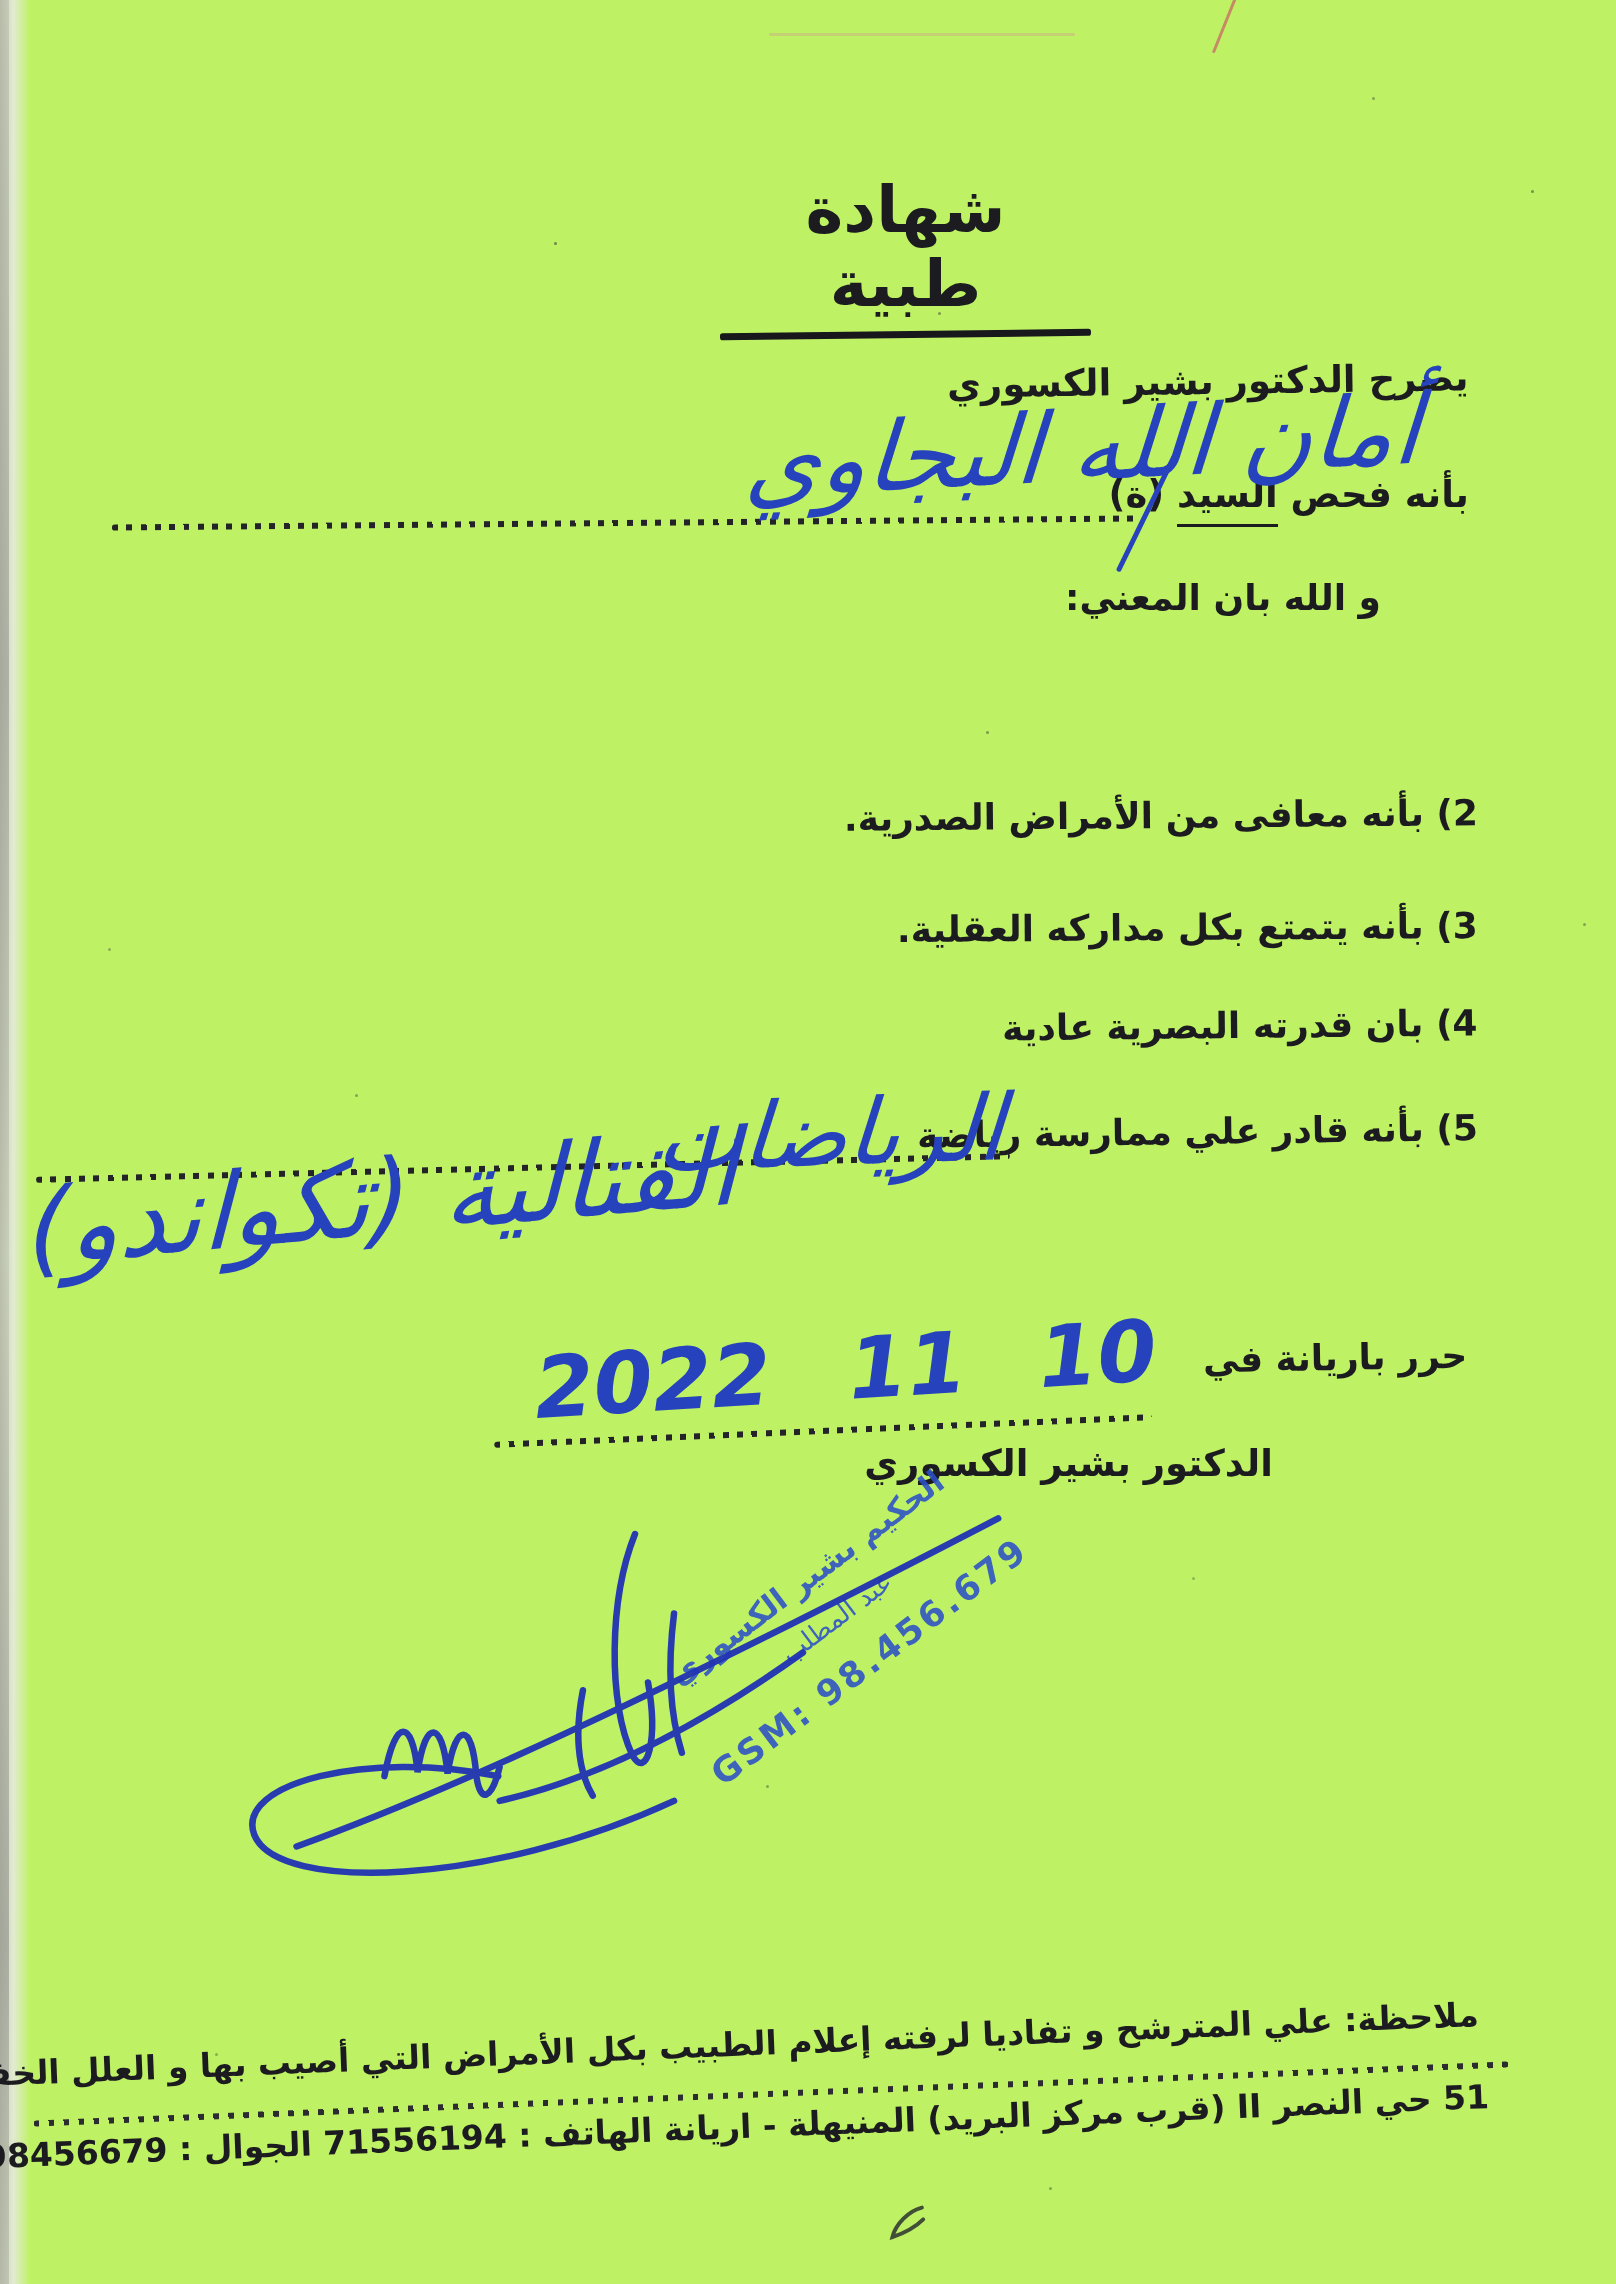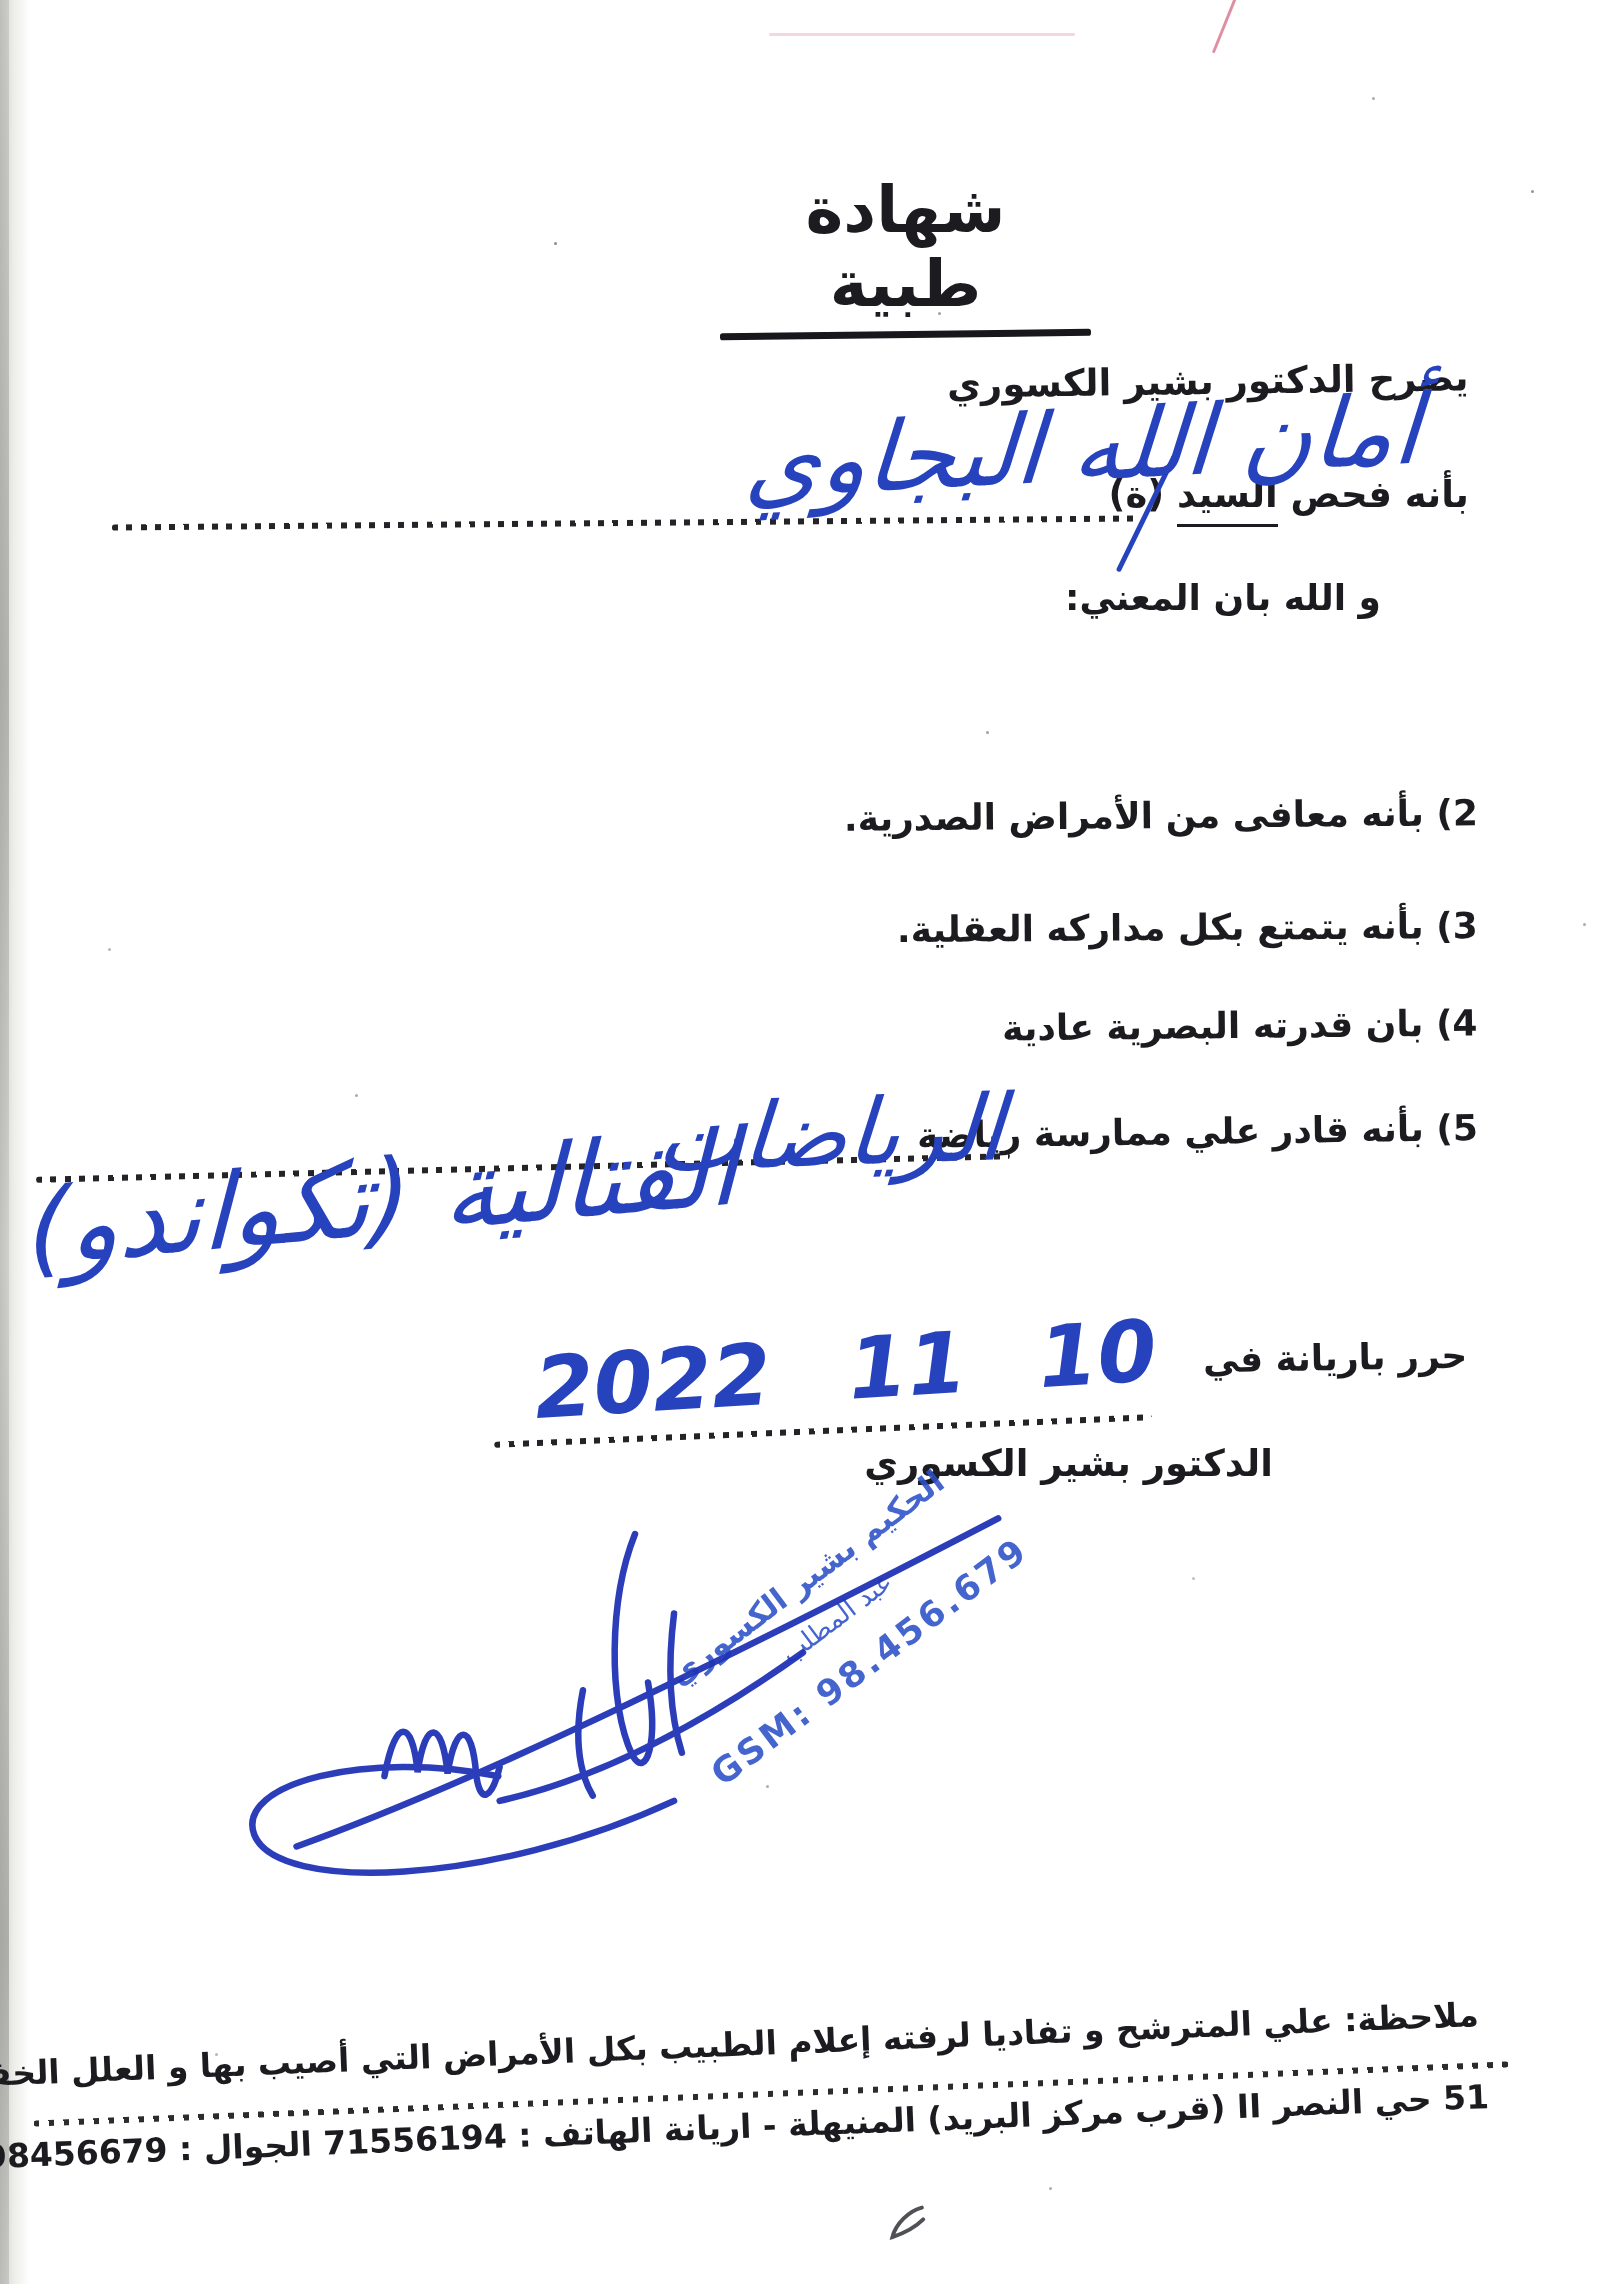--- a/index.html
+++ b/index.html
@@ -1,19 +1,19 @@
 <!DOCTYPE html>
 <html lang="ar" style="font-size:10.4px"><head>
 <meta charset="utf-8">
 <style>
   html,body{margin:0;padding:0;background:#9a9a98;}
   .page{
     position:relative;
     width:1616px;height:2284px;
-    background:#ffffff;
+    background:#bef264;
     overflow:hidden;
     font-family:"DejaVu Sans","DejaVu Serif",sans-serif;
     color:#1b1b20;
   }
   
   .scan-edge-left{
     position:absolute;left:0;top:0;width:30px;height:100%;
     background:linear-gradient(90deg,#c6c6c2 0%,#e9e9e5 45%,rgba(252,252,250,0) 100%);
     opacity:.85;
   }

